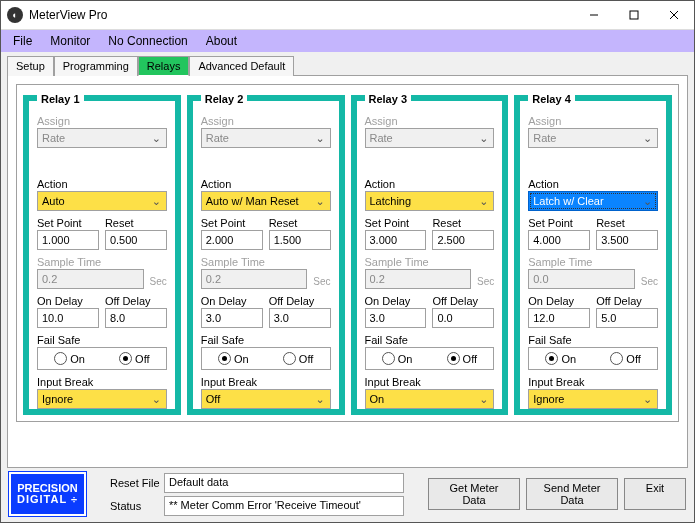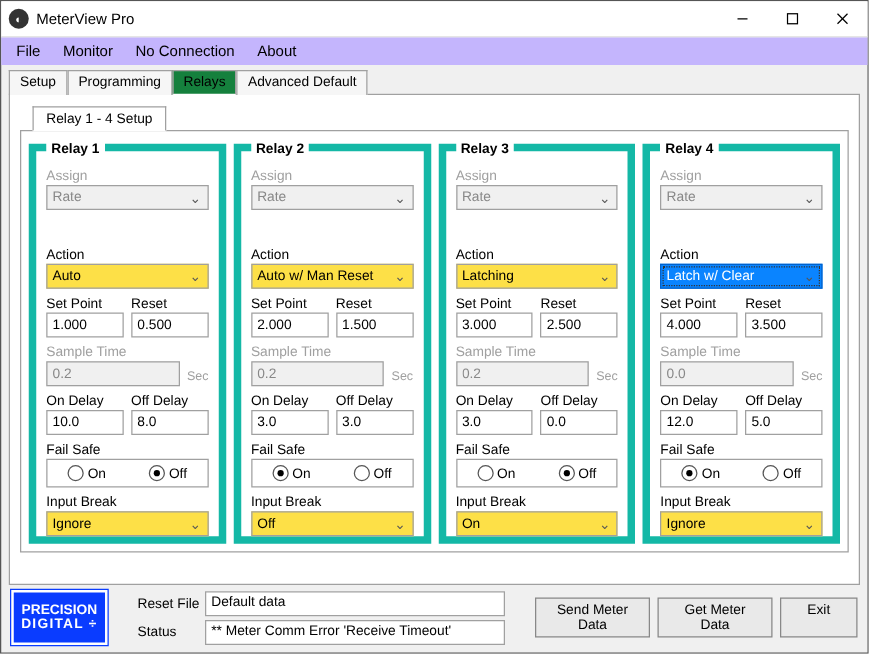--- a/index.html
+++ b/index.html
@@ -8,21 +8,21 @@
 .titlebar .ico{width:16px;height:16px;border-radius:50%;background:#333;margin-right:6px;display:flex;align-items:center;justify-content:center;color:#fff;font-size:9px}
 .titlebar .title{flex:1;font-size:12px}
 .win-btns{display:flex}
 .win-btn{width:40px;height:28px;display:flex;align-items:center;justify-content:center;font-family:sans-serif}
 .win-btn svg{width:10px;height:10px}
 .menubar{height:22px;display:flex;align-items:center;padding:0 4px;gap:2px;background:#c4b5fd}
 .menubar .mi{padding:2px 8px;font-size:12px}
 .client{flex:1;padding:3px 6px 6px 6px;display:flex;flex-direction:column}
 .tabstrip{display:flex;position:relative;top:1px;z-index:2}
 .tab{padding:3px 8px;border:1px solid #a0a0a0;background:#f6f6f6;margin-right:0;font-size:11px;border-bottom:none}
-.tab.active{background:#15803d;border-bottom:1px solid #fff}
+.tab.active{background:#22c55e;border-bottom:1px solid #fff}
 .tabpane{flex:1;border:1px solid #a0a0a0;background:#fff;padding:8px 8px 8px 8px}
 .subtabstrip{display:flex;position:relative;top:1px;z-index:2;margin-left:10px}
 .subtab{padding:3px 10px;border:1px solid #a0a0a0;background:#fff;border-bottom:1px solid #fff;font-size:11px}
 .subpane{border:1px solid #a0a0a0;background:#fff;padding:10px 6px 6px 6px;display:flex;gap:6px}
 .relay{flex:1;border:6px solid #14b8a6;position:relative;padding:8px 8px 0 8px}
 .relay .legend{position:absolute;top:-8px;left:8px;background:#fff;padding:0 4px;font-weight:bold;font-size:11px}
 .lbl{font-size:11px;margin-top:6px}
 .lbl.dis{color:#a0a0a0}
 .combo{width:100%;height:20px;border:1px solid #a0a0a0;background:#fde047;display:flex;align-items:center;padding:0 4px;box-sizing:border-box;margin-top:1px;position:relative;font-size:11px}
 .combo .arrow{position:absolute;right:2px;top:2px;width:15px;height:15px;display:flex;align-items:center;justify-content:center;color:#555}
@@ -81,23 +81,20 @@
   </div>
 
   <div class="client">
     <div class="tabstrip">
       <div class="tab">Setup</div>
       <div class="tab">Programming</div>
       <div class="tab active">Relays</div>
       <div class="tab">Advanced Default</div>
     </div>
     <div class="tabpane">
-      <div class="subtabstrip">
-        <div class="subtab">Relay 1 - 4 Setup</div>
-      </div>
       <div class="subpane" id="relays-row">
           <div class="relay">
     <div class="legend">Relay  1</div>
     <div class="lbl dis">Assign</div>
     <div class="combo dis">
               <span>Rate</span>
               <span class="arrow">⌄</span>
             </div>
     <div class="gap"></div>
     <div class="lbl">Action</div>
@@ -292,19 +289,19 @@
         <div class="ftxt">
           <span style="width:50px">Reset File</span>
           <div class="fval">Default data</div>
         </div>
         <div class="ftxt">
           <span style="width:50px">Status</span>
           <div class="fval">** Meter Comm Error   'Receive Timeout'</div>
         </div>
       </div>
       <div class="fbtns">
+        <div class="btn">Get Meter Data</div>
         <div class="btn">Send Meter Data</div>
-        <div class="btn">Get Meter Data</div>
         <div class="btn" style="min-width:40px">Exit</div>
       </div>
     </div>
   </div>
 </div>
 
 </body></html>

